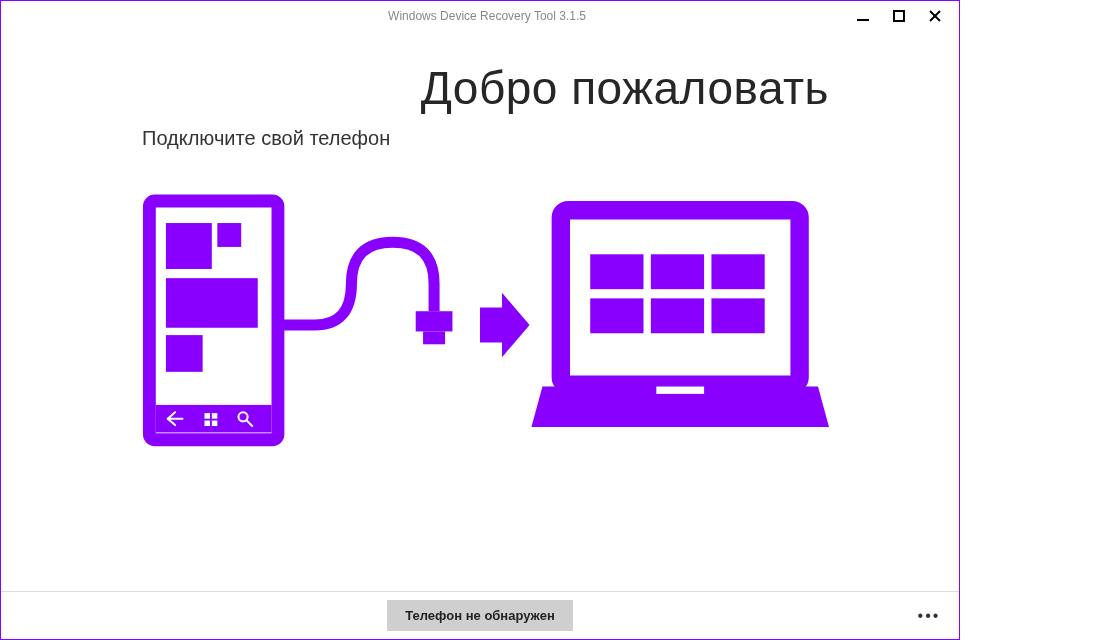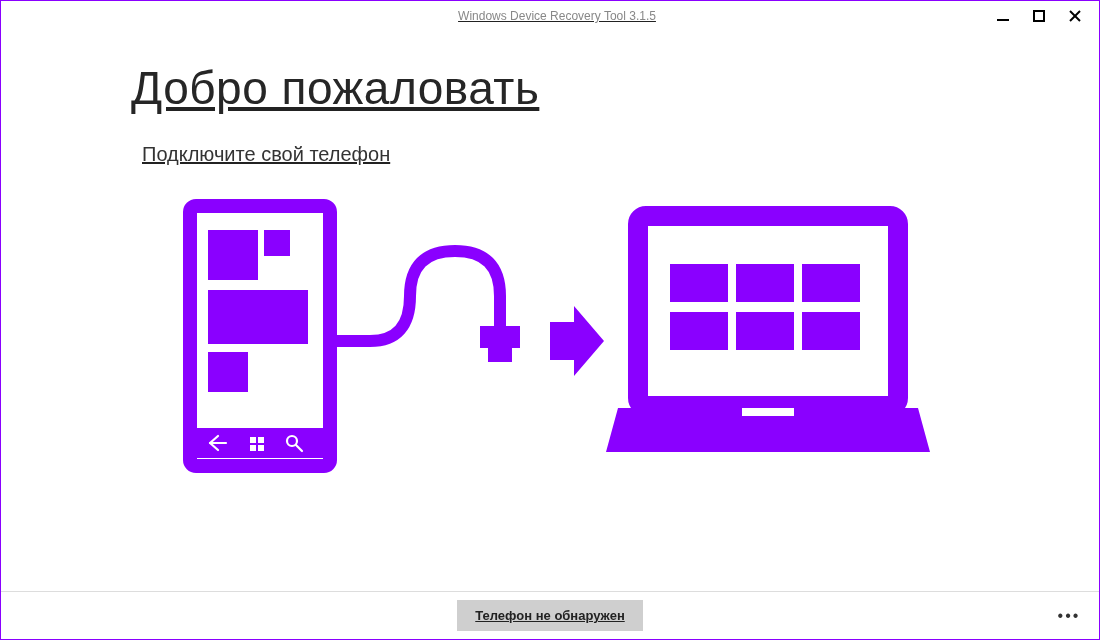--- a/index.html
+++ b/index.html
@@ -6,28 +6,27 @@
   html, body { margin: 0; padding: 0; }
   body {
     font-family: "Segoe UI", "Segoe UI Light", Tahoma, Arial, sans-serif;
     background: #fff;
     color: #222;
     width: 1100px;
     height: 640px;
     overflow: hidden;
   }
   .window {
-    width: 1100px;
+    width: 960px;
     height: 640px;
     border: 1px solid #8a00ff;
     background: #fff;
     position: relative;
     display: flex;
     flex-direction: column;
-    text-decoration: underline;
   }
   
   .titlebar {
     height: 30px;
     display: flex;
     align-items: center;
     justify-content: space-between;
     padding: 0 0 0 8px;
     user-select: none;
   }
@@ -56,23 +55,24 @@
 
   
   .content {
     flex: 1;
     padding: 30px 130px 0 130px;
     overflow: hidden;
   }
   h1.heading {
     font-weight: 200;
     font-size: 46px;
-    margin: 0 0 28px 0;
+    margin: 0 0 12px 0;
     color: #262626;
     letter-spacing: 0.5px;
+    text-align: right;
   }
   .subtitle {
     font-weight: 300;
     font-size: 20px;
     color: #333;
     margin: 0 0 30px 11px;
   }
 
   .illustration-wrap {
     display: flex;

